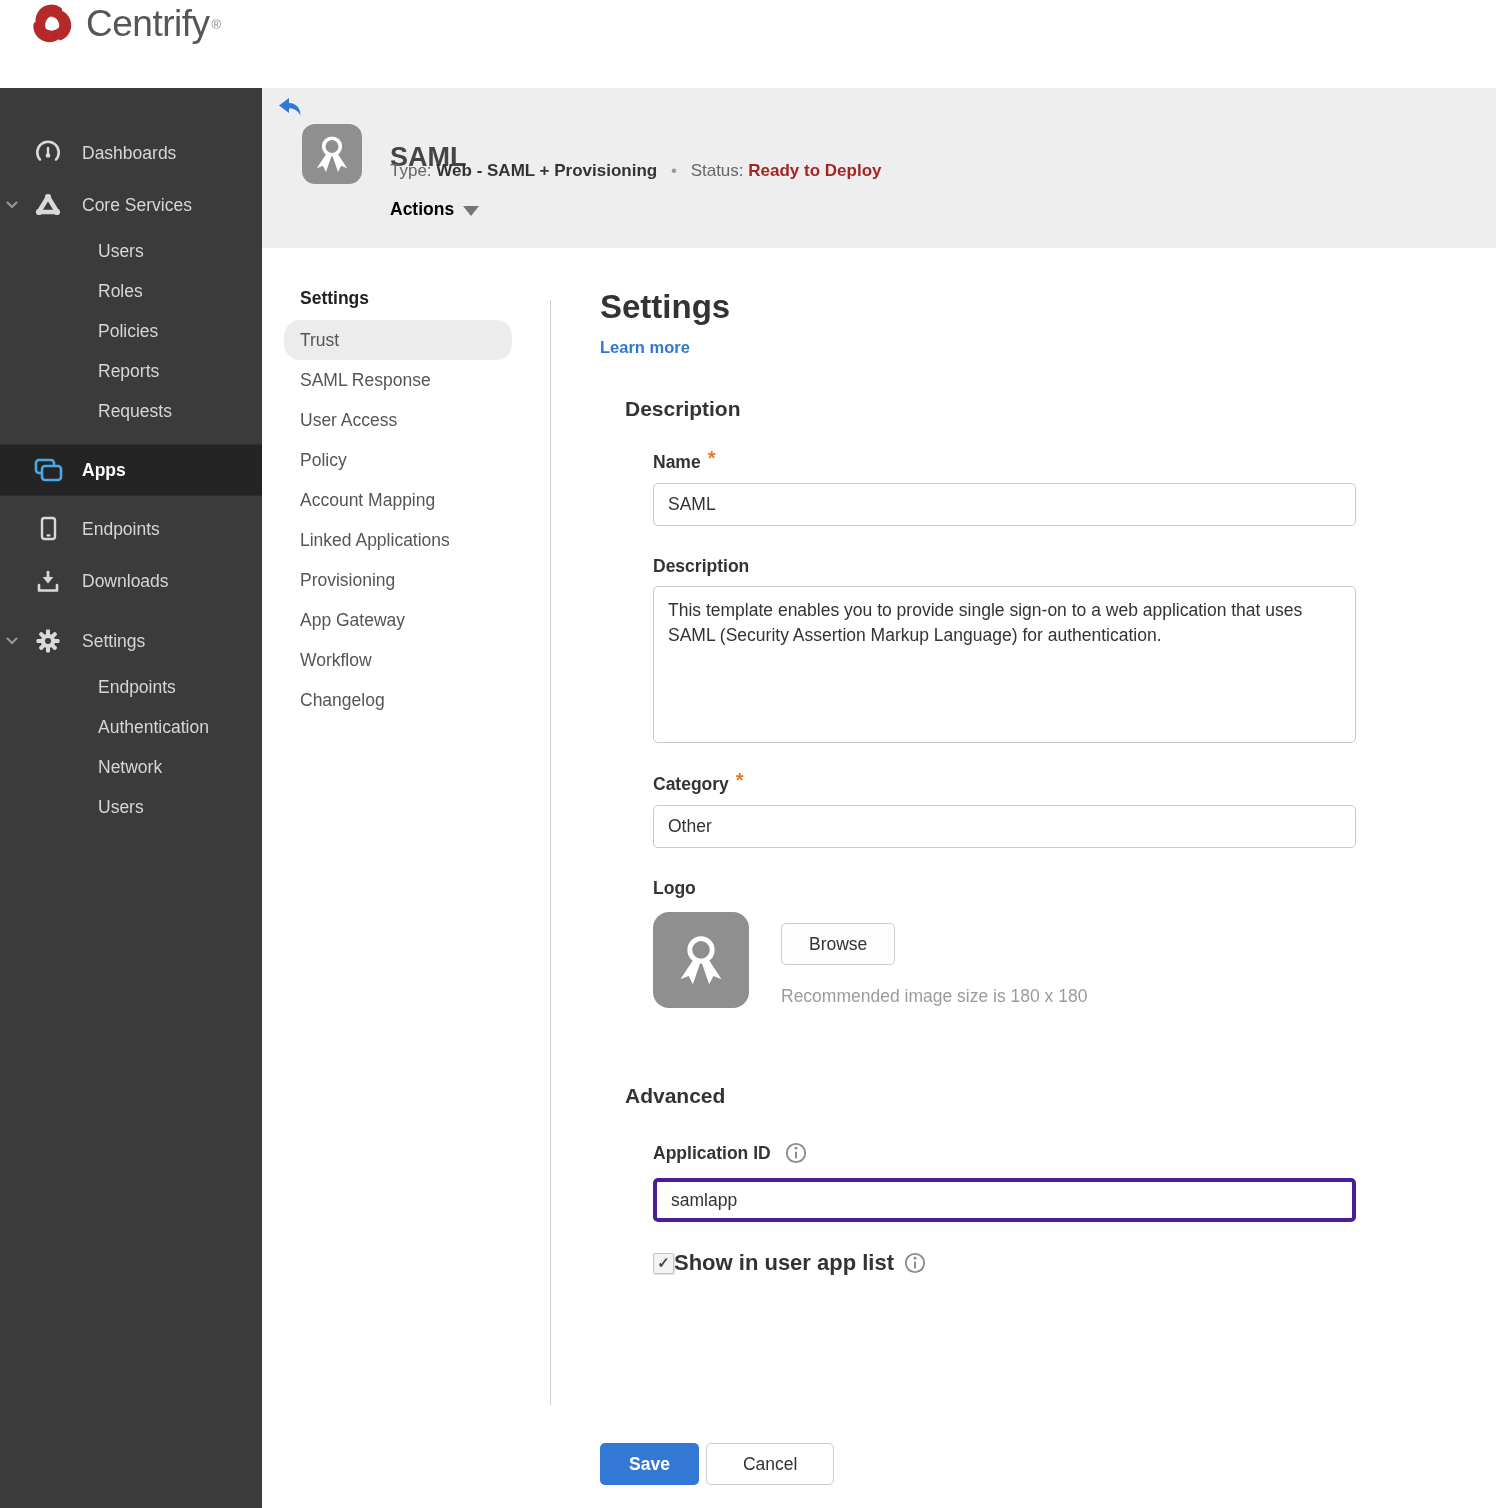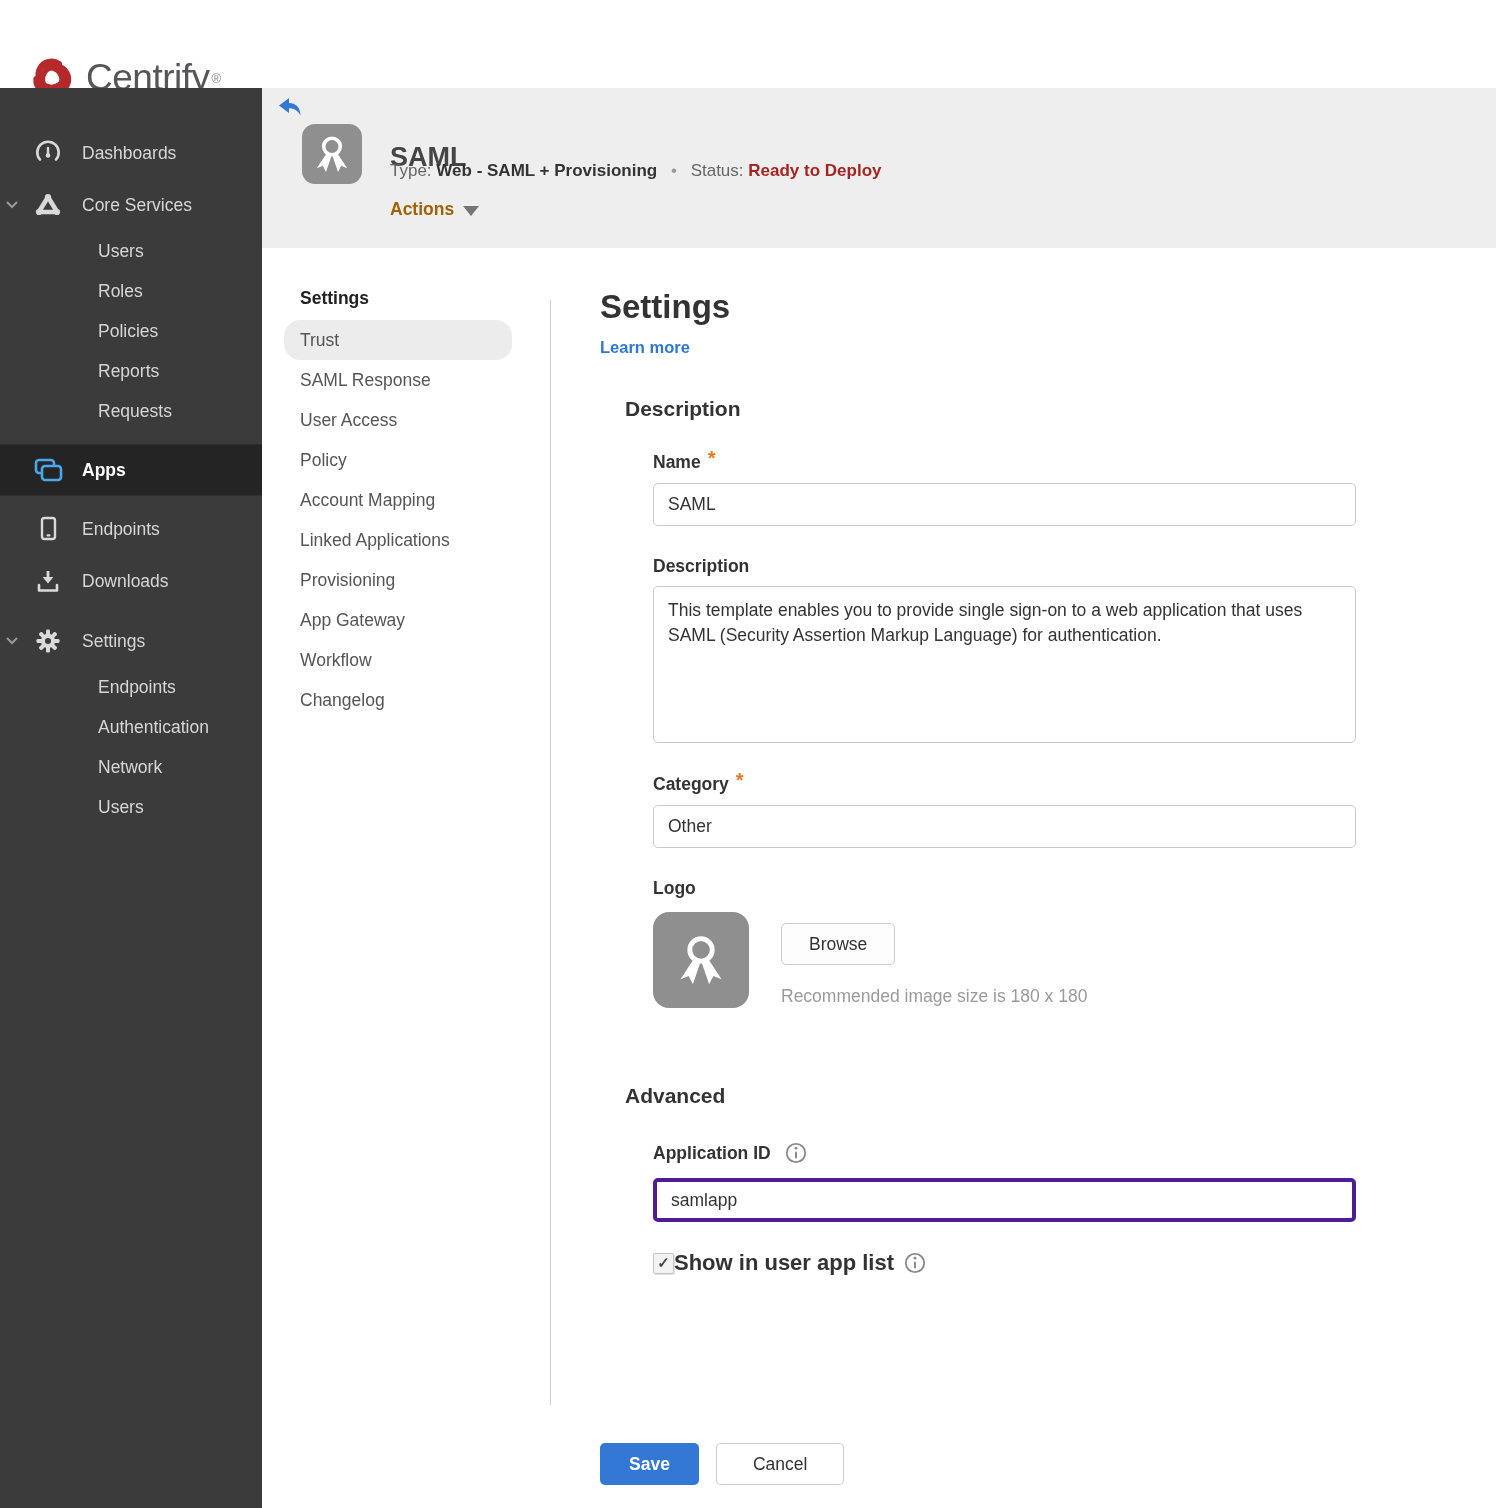--- a/index.html
+++ b/index.html
@@ -3,21 +3,21 @@
 <meta charset="utf-8">
 <style>
   * { box-sizing: border-box; }
   html,body { margin:0; padding:0; }
   body {
     width:1496px; height:1508px; position:relative;
     font-family:"Liberation Sans", sans-serif; background:#fff; overflow:hidden;
   }
 
   
-  .topbar { position:absolute; top:0; left:0; width:1496px; height:102px; background:#fff; display:flex; align-items:flex-end; }
+  .topbar { position:absolute; top:0; left:0; width:1496px; height:102px; background:#fff; display:flex; align-items:flex-start; }
   .brand { display:flex; align-items:center; margin-left:28px; }
   .brand-text { font-size:37px; color:#55565a; margin-left:10px; letter-spacing:-0.5px; }
   .brand-tm { font-size:13px; color:#8a8a8a; vertical-align:super; margin-left:2px; }
 
   
   .sidebar { position:absolute; top:88px; left:0; width:262px; height:1420px; background:#3b3b3b; padding-top:39px; }
   .nav-item { display:flex; align-items:center; position:relative; color:#d6d6d6; font-size:17.5px; cursor:pointer; }
   .nav-item.top { height:52px; }
   .nav-item.child { height:40px; }
   .nav-item.top .nav-label { padding-left:82px; }
@@ -30,21 +30,21 @@
 
   
   .header-band { position:absolute; left:262px; top:88px; width:1234px; height:160px; background:#eeeeee; }
   .back-arrow { position:absolute; left:16px; top:9px; cursor:pointer; }
   .app-icon { position:absolute; left:40px; top:36px; width:60px; height:60px; background:#8f8f8f; border-radius:13px; display:flex; align-items:center; justify-content:center; }
   .app-title { position:absolute; left:128px; top:32px; font-size:27px; font-weight:bold; color:#454545; }
   .app-meta { position:absolute; left:128px; top:73px; font-size:17px; color:#666; }
   .meta-strong { font-weight:bold; color:#333; }
   .meta-dot { color:#999; margin:0 9px; }
   .status-value { font-weight:bold; color:#a62422; }
-  .actions-link { position:absolute; left:128px; top:111px; font-size:17.5px; font-weight:bold; color:#a16207; display:flex; align-items:center; cursor:pointer; }
+  .actions-link { position:absolute; left:128px; top:111px; font-size:17.5px; font-weight:bold; color:#000000; display:flex; align-items:center; cursor:pointer; }
   .caret-down { width:0; height:0; border-left:8px solid transparent; border-right:8px solid transparent; border-top:10px solid #757575; margin-left:9px; margin-top:3px; }
 
   
   .subnav { position:absolute; left:284px; top:288px; width:228px; }
   .subnav-header { font-size:17.5px; font-weight:bold; color:#222; padding:0 0 11px 16px; }
   .subnav-item { height:40px; line-height:40px; padding-left:16px; font-size:17.5px; color:#555; border-radius:16px; cursor:pointer; }
   .subnav-item.active { background:#ececec; }
   .subnav-divider { position:absolute; left:550px; top:300px; width:1px; height:1105px; background:#cfcfcf; }
 
   
@@ -67,21 +67,21 @@
   .info-icon { margin-left:14px; display:flex; cursor:pointer; }
   .input-focused { border:4px solid #4c1d95; margin-top:14px; height:44px; }
   .check-row { margin-top:28px; display:flex; align-items:center; }
   .checkbox { width:21px; height:21px; background:#f3f3f3; border:1px solid #c5c5c5; border-radius:2px; display:flex; align-items:center; justify-content:center; font-size:15px; color:#444; font-weight:bold; box-shadow:1px 1px 0 #e2e2e2; cursor:pointer; }
   .check-label { font-size:22px; font-weight:bold; color:#333; }
   .check-row .info-icon { margin-left:10px; }
 
   
   .footer-buttons { position:absolute; left:600px; top:1443px; display:flex; }
   .save-btn { background:#3378d4; color:#fff; font-weight:bold; border:none; border-radius:5px; height:42px; padding:0 29px; font-size:17.5px; cursor:pointer; font-family:inherit; }
-  .cancel-btn { background:#fff; color:#333; border:1px solid #ccc; border-radius:5px; height:42px; padding:0 36px; font-size:17.5px; cursor:pointer; font-family:inherit; margin-left:17px; }
+  .cancel-btn { background:#fff; color:#333; border:1px solid #ccc; border-radius:5px; height:42px; padding:0 36px; font-size:17.5px; cursor:pointer; font-family:inherit; margin-left:7px; }
 </style>
 </head>
 <body>
 
 <header class="topbar">
   <div class="brand">
     <svg width="48" height="48" viewBox="0 0 48 48">
       <g fill="none" stroke="#b5292a" stroke-width="6" stroke-linecap="round">
         <path d="M31 10 A13 13 0 1 0 36 24"></path>
         <path d="M31 10 A13 13 0 1 0 36 24" transform="rotate(120 24 24)"></path>

